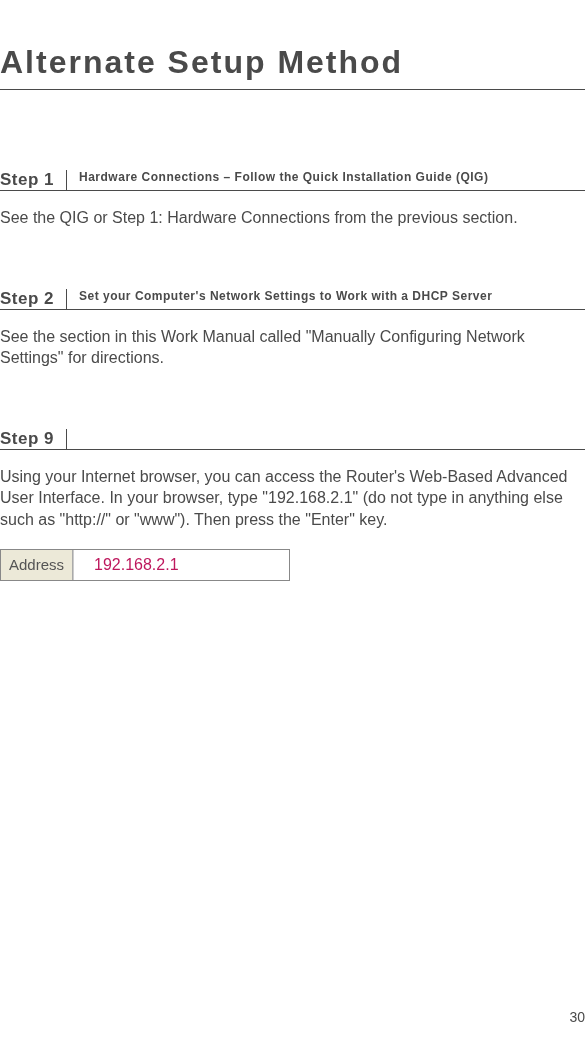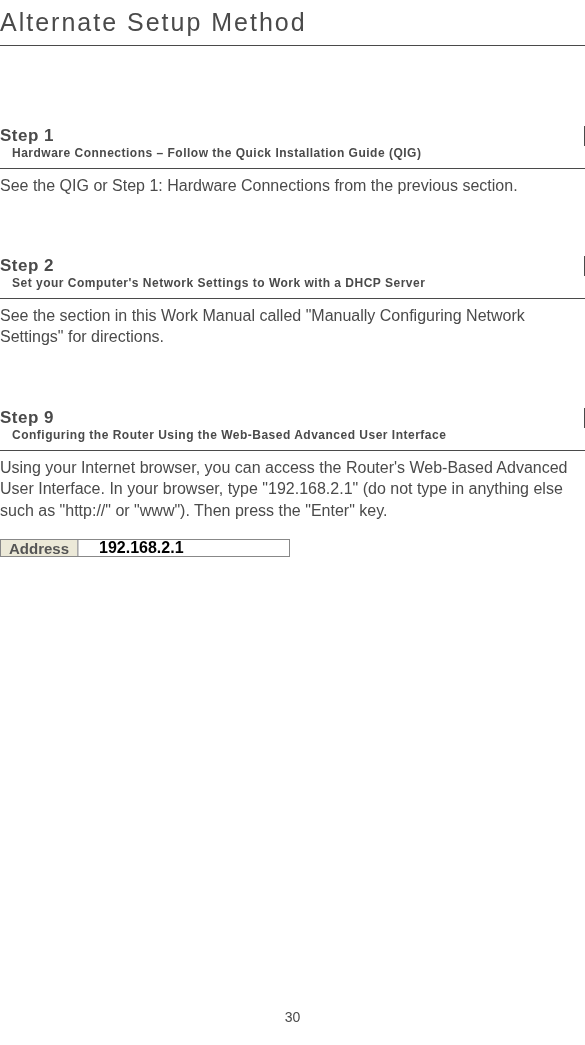--- a/index.html
+++ b/index.html
@@ -10,42 +10,42 @@
     body {
       width: 585px;
       height: 1045px;
       background: #ffffff;
       font-family: Arial, Helvetica, sans-serif;
       color: #4a4a4a;
       position: relative;
       padding: 0;
     }
     .page-title {
-      font-size: 25px;
-      font-weight: 400;
+      font-size: 32px;
+      font-weight: 700;
       letter-spacing: 2px;
       color: #4a4a4a;
       padding: 8px 0 8px 0;
       border-bottom: 1.5px solid #4a4a4a;
       font-stretch: condensed;
+      margin-top: 36px;
     }
     .content {
       padding: 0 0 0 0;
     }
     .step-block {
       margin-top: 60px;
     }
     .step-block.first {
       margin-top: 80px;
     }
     .step-header {
       display: flex;
       border-bottom: 1.5px solid #4a4a4a;
-      padding-bottom: 6px;
-      flex-direction: column;
+      padding-bottom: 0;
     }
     .step-label {
       font-size: 17px;
       font-weight: bold;
       color: #4a4a4a;
       padding-right: 12px;
       border-right: 1.5px solid #4a4a4a;
       white-space: nowrap;
       font-stretch: condensed;
       letter-spacing: 0.5px;
@@ -55,60 +55,59 @@
       font-weight: bold;
       color: #4a4a4a;
       padding-left: 12px;
       line-height: 1.3;
       font-stretch: condensed;
       letter-spacing: 0.5px;
     }
     .step-body {
       font-size: 16px;
       color: #4a4a4a;
-      margin-top: 6px;
+      margin-top: 16px;
       line-height: 1.35;
     }
     .address-bar {
       margin-top: 18px;
       display: flex;
       align-items: stretch;
       width: 290px;
-      height: 18px;
+      height: 32px;
       border: 1px solid #888;
       background: #f0f0ed;
-      font-weight: bold;
     }
     .address-label {
       background: #ece9d8;
       color: #555;
       font-size: 15px;
       padding: 6px 8px;
       border-right: 1px solid #aaa;
       font-family: Tahoma, Arial, sans-serif;
       display: flex;
       align-items: center;
     }
     .address-value {
       background: #ffffff;
-      color: #000000;
+      color: #be185d;
       font-size: 16px;
       padding: 6px 20px;
       flex: 1;
       font-family: Tahoma, Arial, sans-serif;
       display: flex;
       align-items: center;
       border-left: 1px solid #ccc;
     }
     .page-number {
       position: absolute;
       bottom: 20px;
       left: 0;
       right: 0;
-      text-align: center;
+      text-align: right;
       font-size: 14px;
       color: #4a4a4a;
     }
   </style>
 </head>
 <body>
 
 <div class="content">
   <h1 class="page-title">Alternate Setup Method</h1>
 
@@ -124,21 +123,20 @@
     <div class="step-header">
       <div class="step-label">Step 2</div>
       <div class="step-title">Set your Computer's Network Settings to Work with a DHCP Server</div>
     </div>
     <div class="step-body">See the section in this Work Manual called "Manually Configuring Network Settings" for directions.</div>
   </div>
 
   <div class="step-block">
     <div class="step-header">
       <div class="step-label">Step 9</div>
-      <div class="step-title">Configuring the Router Using the Web-Based Advanced User Interface</div>
     </div>
     <div class="step-body">Using your Internet browser, you can access the Router's Web-Based Advanced User Interface. In your browser, type "192.168.2.1" (do not type in anything else such as "http://" or "www"). Then press the "Enter" key.</div>
 
     <div class="address-bar">
       <div class="address-label">Address</div>
       <div class="address-value">192.168.2.1</div>
     </div>
   </div>
 </div>
 

